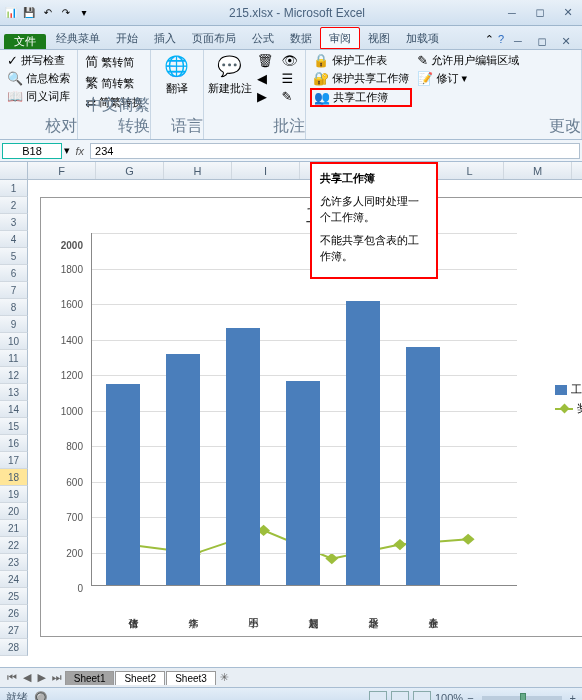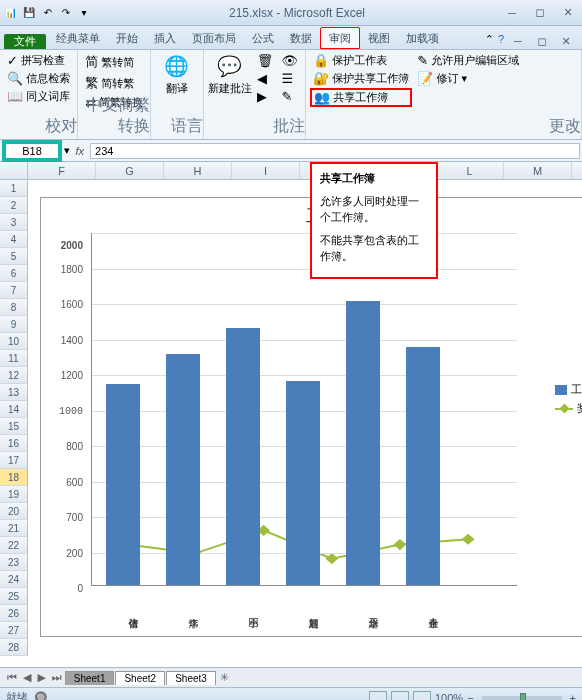--- a/index.html
+++ b/index.html
@@ -19,21 +19,21 @@
 .rgroup{border-right:1px solid #c8d6e4;padding:2px 4px;display:flex;flex-direction:column;position:relative}
 .rgroup-label{position:absolute;bottom:2px;left:0;right:0;text-align:right;font-size:16px;color:#6a7e92}
 .rgroup-body{display:flex;gap:2px;height:74px}
 .rcol{display:flex;flex-direction:column;gap:1px}
 .rbtn{display:flex;align-items:center;gap:3px;padding:1px 3px;cursor:pointer;white-space:nowrap}
 .rbtn-big{flex-direction:column;width:44px;text-align:center;padding:2px}
 .rbtn-ico{font-size:13px}
 .rbtn-big .rbtn-ico{font-size:20px}
 .highlighted{border:2px solid red;padding:0 2px}
 .formula-bar{height:22px;display:flex;align-items:center;border-bottom:1px solid #a8bdd2;background:#f0f5fa}
-.name-box{width:60px;border:4px solid #14b8a6;background:#fff;padding:1px 4px;margin:0 2px;text-align:center}
+.name-box{width:60px;border:1px solid #14b8a6;background:#fff;padding:1px 4px;margin:0 2px;text-align:center}
 .fx{padding:0 6px;font-style:italic;color:#555}
 .formula-input{flex:1;border:1px solid #b0c0d0;background:#fff;padding:1px 4px;margin-right:2px}
 .sheet{position:relative;height:505px;overflow:hidden}
 .col-headers{display:flex;background:linear-gradient(#f4f7fa,#e0e8f0);height:18px;border-bottom:1px solid #b0c0d0;position:absolute;top:0;left:0;right:0}
 .rowhead-corner{width:28px;border-right:1px solid #b0c0d0}
 .colh{flex:0 0 68px;text-align:center;border-right:1px solid #d0d8e0;color:#4a5e72;line-height:18px}
 .rows{position:absolute;top:18px;left:0;bottom:0}
 .rowh{width:28px;height:17px;background:linear-gradient(#f4f7fa,#e0e8f0);border-bottom:1px solid #d0d8e0;border-right:1px solid #b0c0d0;text-align:center;font-size:10px;color:#4a5e72;line-height:17px}
 .rowh.sel{background:#ffe699}
 .tooltip{position:absolute;top:0;left:310px;width:128px;border:2px solid red;background:#fff;padding:6px 8px;z-index:20;font-size:11px;line-height:1.5}
@@ -282,21 +282,21 @@
           <span>奖金</span>
         </div>
     </div>
     <div class="chart-area">
       <div class="yaxis" id="yaxis">
           <div class="ytick" style="top: 355px;">0</div>
           <div class="ytick" style="top: 319.5px;">200</div>
           <div class="ytick" style="top: 284px;">700</div>
           <div class="ytick" style="top: 248.5px;">600</div>
           <div class="ytick" style="top: 213px;">800</div>
-          <div class="ytick" style="top: 177.5px; font-family: Liberation Mono, monospace;">1000</div>
+          <div class="ytick" style="top: 177.5px;">1000</div>
           <div class="ytick" style="top: 142px;">1200</div>
           <div class="ytick" style="top: 106.5px;">1400</div>
           <div class="ytick" style="top: 71px;">1600</div>
           <div class="ytick" style="top: 35.5px;">1800</div>
           <div class="ytick" style="top: 12px; font-weight: bold;">2000</div>
         </div>
       <div class="plot" id="plot">
         <svg class="linepath" id="linesvg" viewBox="0 0 374 355" preserveAspectRatio="none">
             <path d="M31,314.175 L91,323.05 L151,299.975 L211,328.375 L271,314.175 L331,308.85" stroke="#9dbe3c" stroke-width="2" fill="none"></path>
             <rect x="27" y="310.175" width="8" height="8" fill="#9dbe3c" transform="rotate(45 31 314.175)"></rect>

